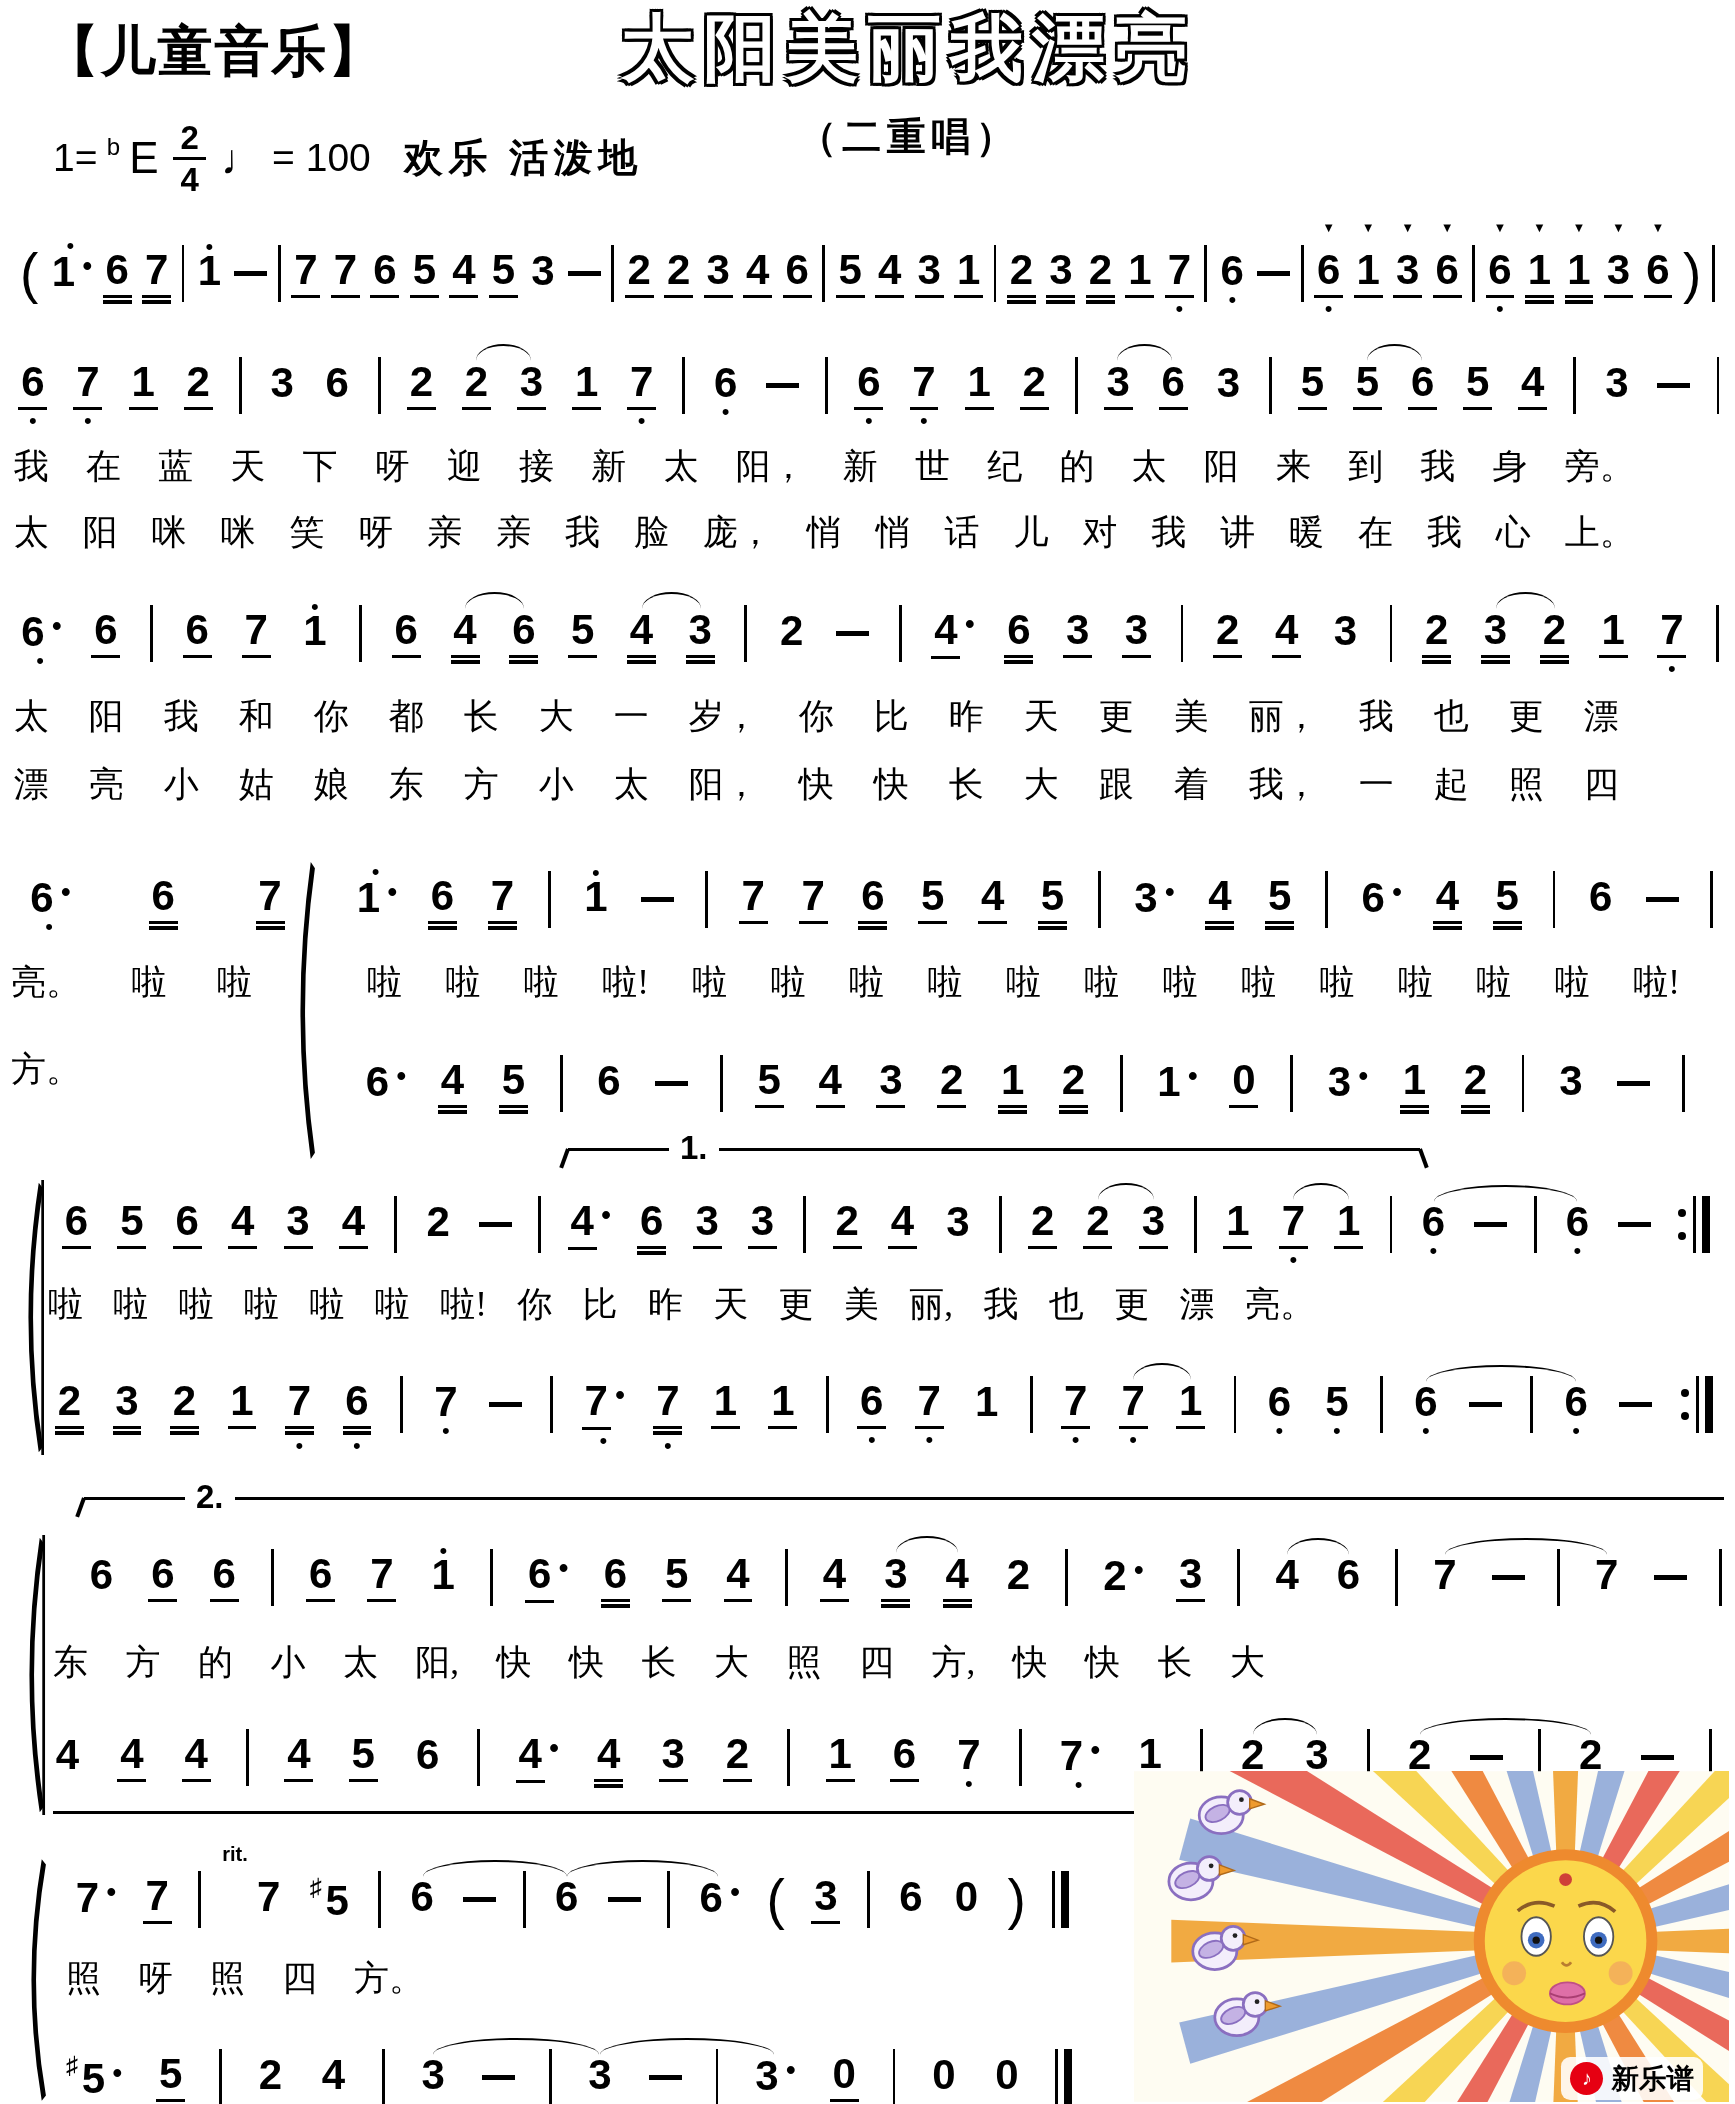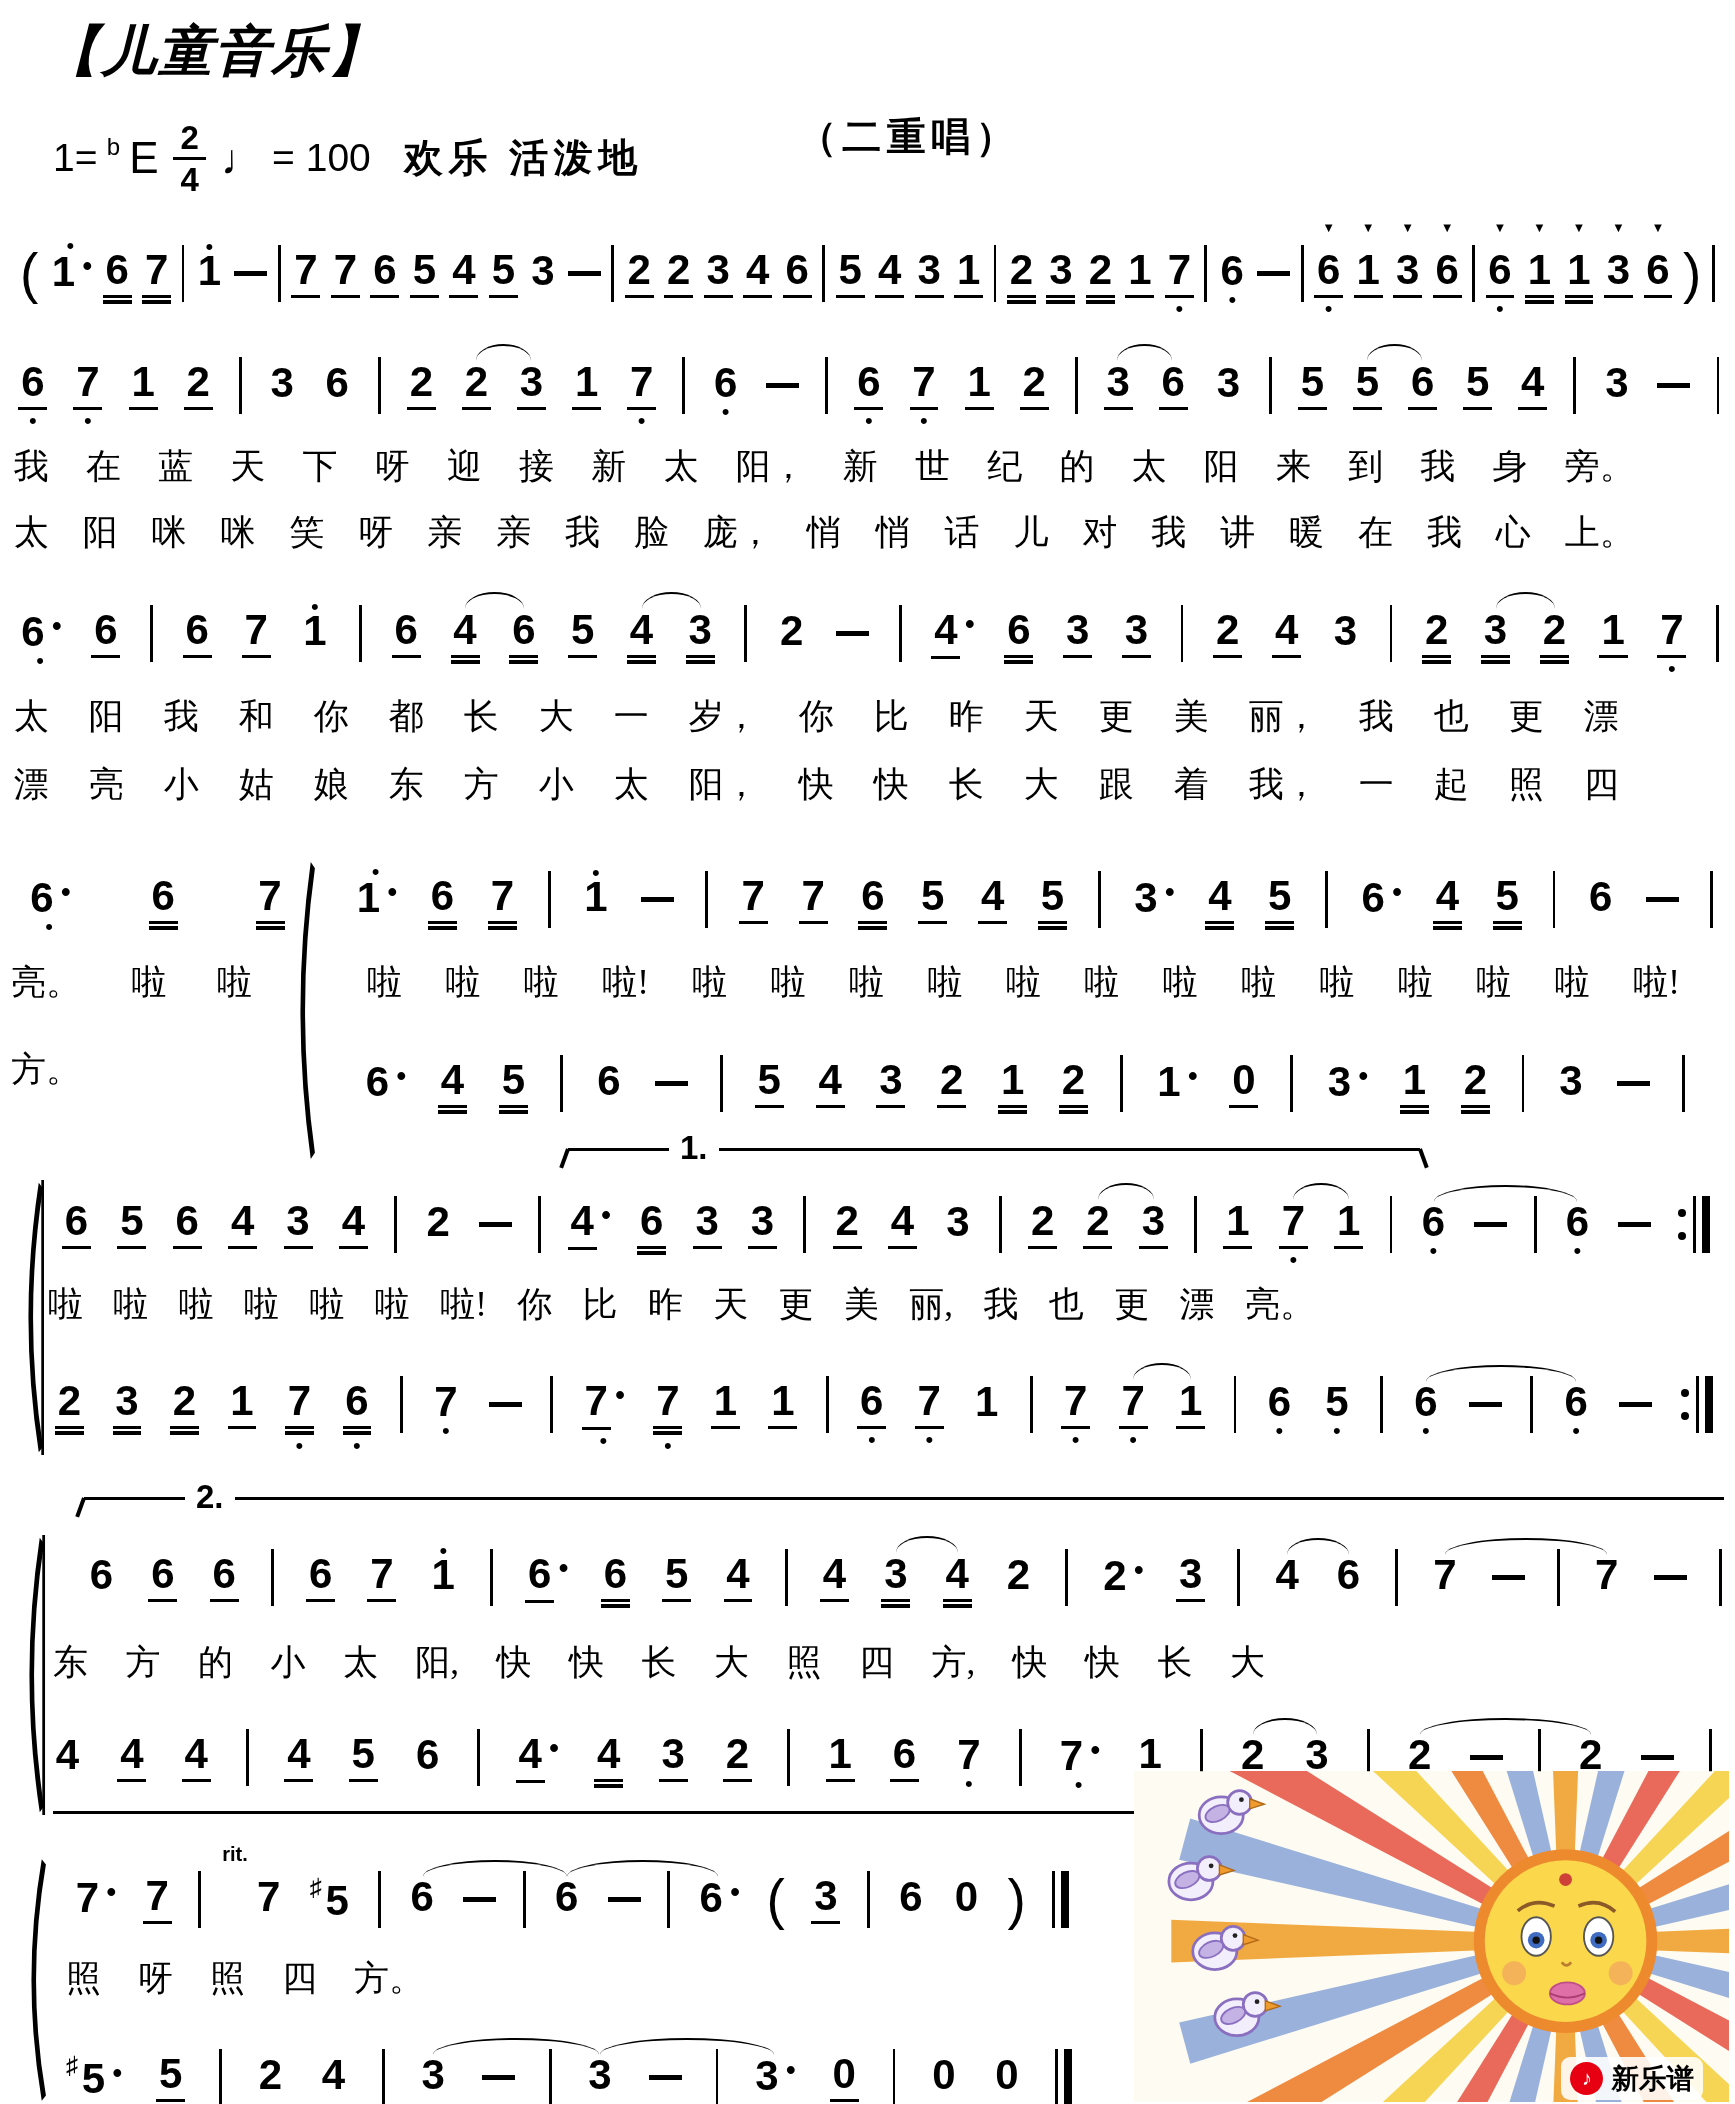--- a/index.html
+++ b/index.html
@@ -1,21 +1,21 @@
 <!DOCTYPE html>
 <html style="font-size:14.7px"><head>
 <meta charset="utf-8">
 <style>
   html,body{margin:0;padding:0;background:#fff;}
   .page{position:relative;width:1736px;height:2105px;background:#fff;overflow:hidden;
         font-family:"Liberation Sans",sans-serif;color:#000;}
 
   
   .cat{position:absolute;left:44px;top:14.7px;font-family:"DejaVu Serif",serif;
-       font-weight:900;font-style:italic;font-size:55px;letter-spacing:1.8px;}
+       font-weight:900;font-size:55px;letter-spacing:1.8px;}
   .title{position:absolute;left:404px;top:0;width:1010px;text-align:center;
          font-size:73px;font-weight:bold;letter-spacing:9.2px;color:#fff;
          text-shadow:-2.8px -2.8px 0 #000,2.8px -2.8px 0 #000,-2.8px 2.8px 0 #000,2.8px 2.8px 0 #000,
                      -2.8px 0 0 #000,2.8px 0 0 #000,0 -2.8px 0 #000,0 2.8px 0 #000;}
   .subtitle{position:absolute;left:404px;top:110px;width:1010px;text-align:center;
             font-size:39px;letter-spacing:5.5px;font-weight:bold;}
   .credits{position:absolute;right:84px;top:44px;font-size:37px;line-height:1.35;text-align:left;}
   .keyline{position:absolute;left:53px;top:121px;display:flex;align-items:center;gap:9.2px;font-size:39px;}
   .keyline sup{font-size:24px;vertical-align:super;position:relative;top:-11px;}
   .frac{display:inline-flex;flex-direction:column;align-items:center;line-height:1;
@@ -98,20 +98,21 @@
   .r7a{top:1861px;left:73px;width:996px;}
   .ly9{top:1958px;left:66px;width:358px;}
   .r7b{top:2039px;left:66px;width:1006px;}
 </style>
 </head>
 <body>
 
 <div class="page">
 
   <div class="cat">【儿童音乐】</div>
+  <div class="title">太阳美丽我漂亮</div>
   <div class="subtitle">（二重唱）</div>
 
 
   <div class="keyline">
     <span>1=</span>
       <sup>b</sup>
       <span style="font-size:44px;">E</span>
     <span class="frac">
       <span class="fn">2</span>
       <span class="fd">4</span>

